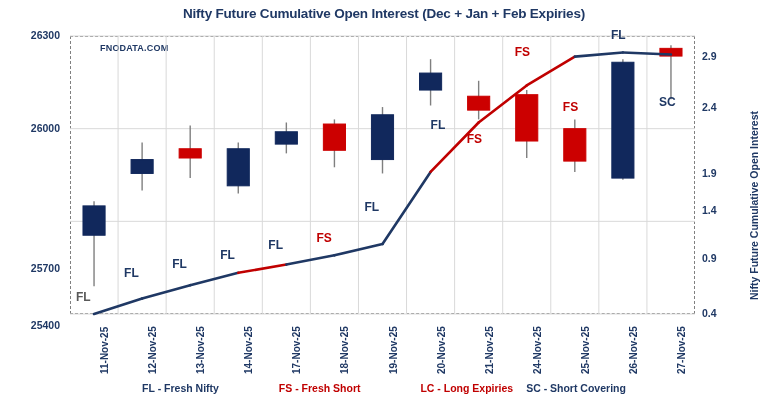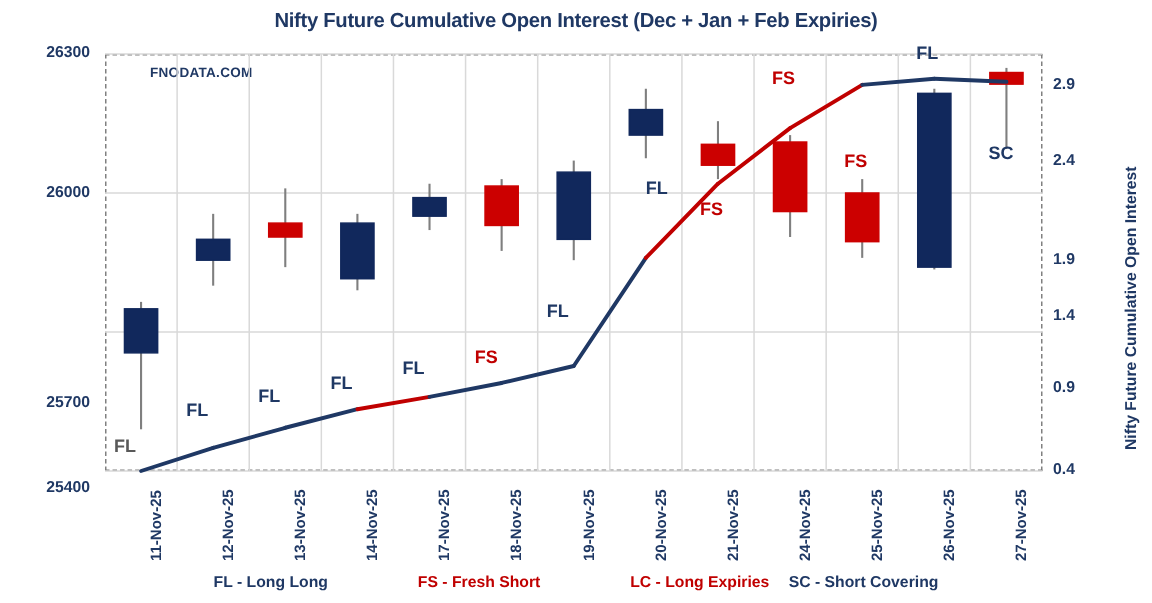--- a/index.html
+++ b/index.html
@@ -166,18 +166,18 @@
       <div class="ann fl" style="left: 364.5px; top: 200px;">FL</div>
       <div class="ann fl" style="left: 430.577px; top: 118px;">FL</div>
       <div class="ann fs" style="left: 466.654px; top: 132px;">FS</div>
       <div class="ann fs" style="left: 514.731px; top: 45px;">FS</div>
       <div class="ann fs" style="left: 562.808px; top: 100px;">FS</div>
       <div class="ann fl" style="left: 610.885px; top: 28px;">FL</div>
       <div class="ann sc" style="left: 658.962px; top: 95px;">SC</div>
     </div>
 
   <div class="footer">
-    <span class="f-navy">FL - Long Long</span>
+    <span class="f-navy">FL - Fresh Nifty</span>
     <span class="f-red">FS - Fresh Short</span>
     <span class="f-red">LC - Long Expiries</span>
     <span class="f-navy">SC - Short Covering</span>
   </div>
 </div>
 
 </body></html>

